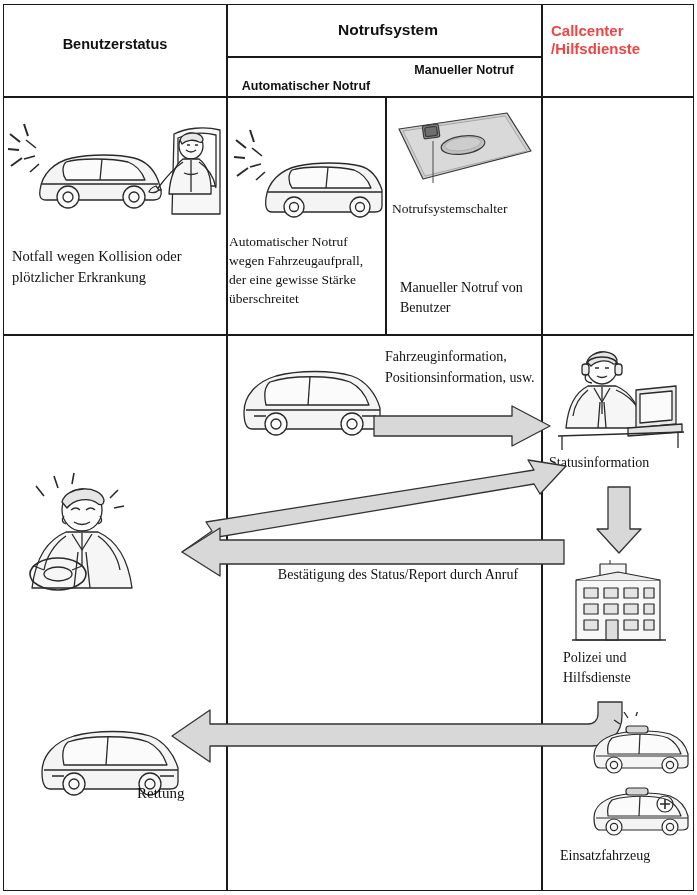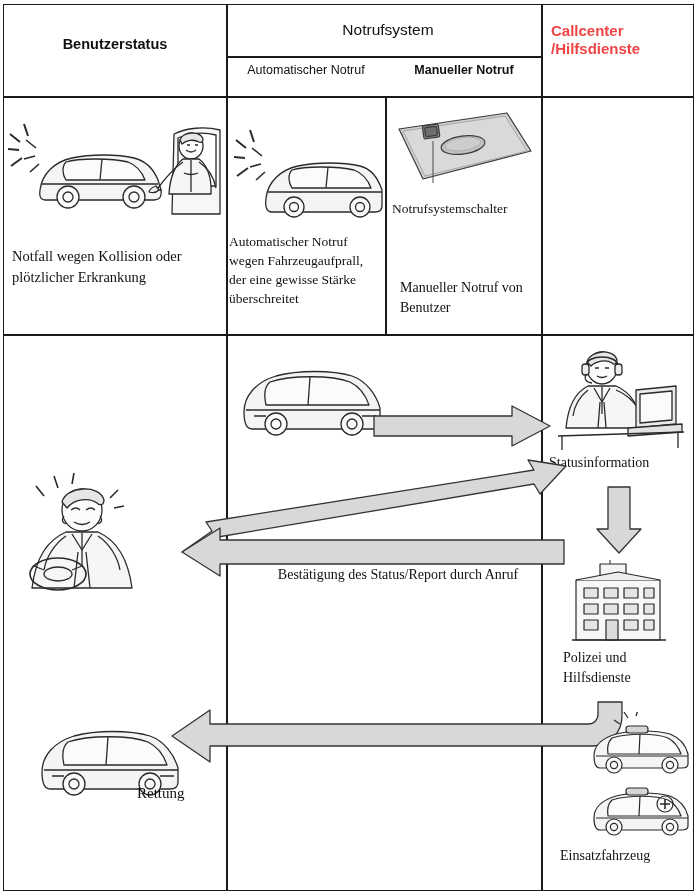--- a/index.html
+++ b/index.html
@@ -46,31 +46,31 @@
     font-weight: bold;
     font-size: 14.5px;
     color: #111;
   }
   .hdr-notruf {
     position: absolute;
     left: 228px; top: 21px;
     width: 320px;
     text-align: center;
     font-family: "Liberation Sans", sans-serif;
-    font-weight: normal;
+    font-weight: bold;
     font-size: 15.5px;
     color: #111;
   }
   .hdr-auto {
     position: absolute;
-    left: 230px; top: 63px;
+    left: 230px; top: 79px;
     width: 152px;
     text-align: center;
     font-family: "Liberation Sans", sans-serif;
-    font-weight: normal;
+    font-weight: bold;
     font-size: 12.5px;
     color: #111;
   }
   .hdr-manuell {
     position: absolute;
     left: 390px; top: 63px;
     width: 148px;
     text-align: center;
     font-family: "Liberation Sans", sans-serif;
     font-weight: bold;
@@ -267,20 +267,21 @@
 
       <path d="M4 96 L130 92" stroke-width="1.6"></path>
       <path d="M8 96 L8 110 M124 92 L124 108"></path>
     </g>
   </svg>
 
   <svg class="art" style="left:372px; top:404px;" width="180" height="48" viewBox="0 0 180 48">
     <path d="M2 12 L140 12 L140 2 L178 22 L140 42 L140 32 L2 32 Z" fill="#d8d8d8" stroke="#333" stroke-width="1.3" stroke-linejoin="round"></path>
   </svg>
 
+  <div class="lbl t-fahrzeuginfo">Fahrzeuginformation, Positionsinformation, usw.</div>
   <div class="lbl t-status">Statusinformation</div>
 
   <svg class="art" style="left:14px; top:470px;" width="140" height="130" viewBox="0 0 140 130">
     <g fill="none" stroke="#2a2a2a" stroke-width="1.3" stroke-linejoin="round">
 
       <path d="M44 18 L40 6 M58 14 L60 3 M30 26 L22 16" stroke-width="1.6"></path>
       <path d="M96 28 L104 20 M100 38 L110 36" stroke-width="1.6"></path>
 
       <ellipse cx="68" cy="40" rx="20" ry="21" fill="#fcfcfc"></ellipse>
       <path d="M48 32 C52 16 86 14 90 30 C90 35 86 36 83 33 C75 27 60 29 53 38 Z" fill="#e6e6e6"></path>

